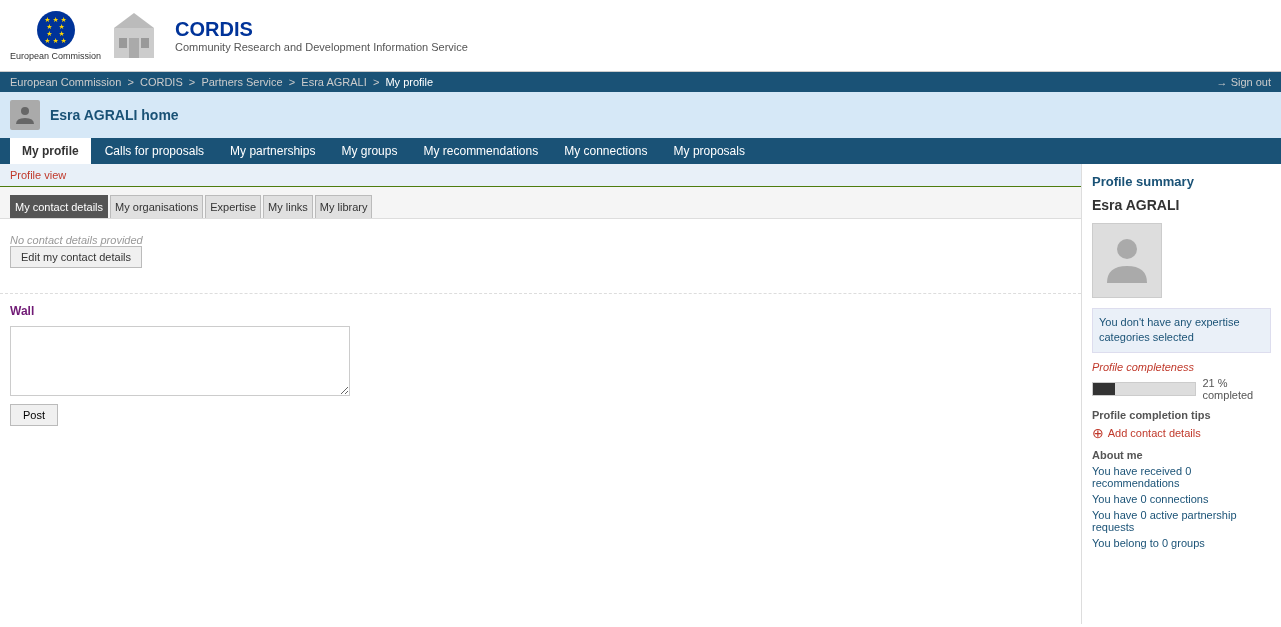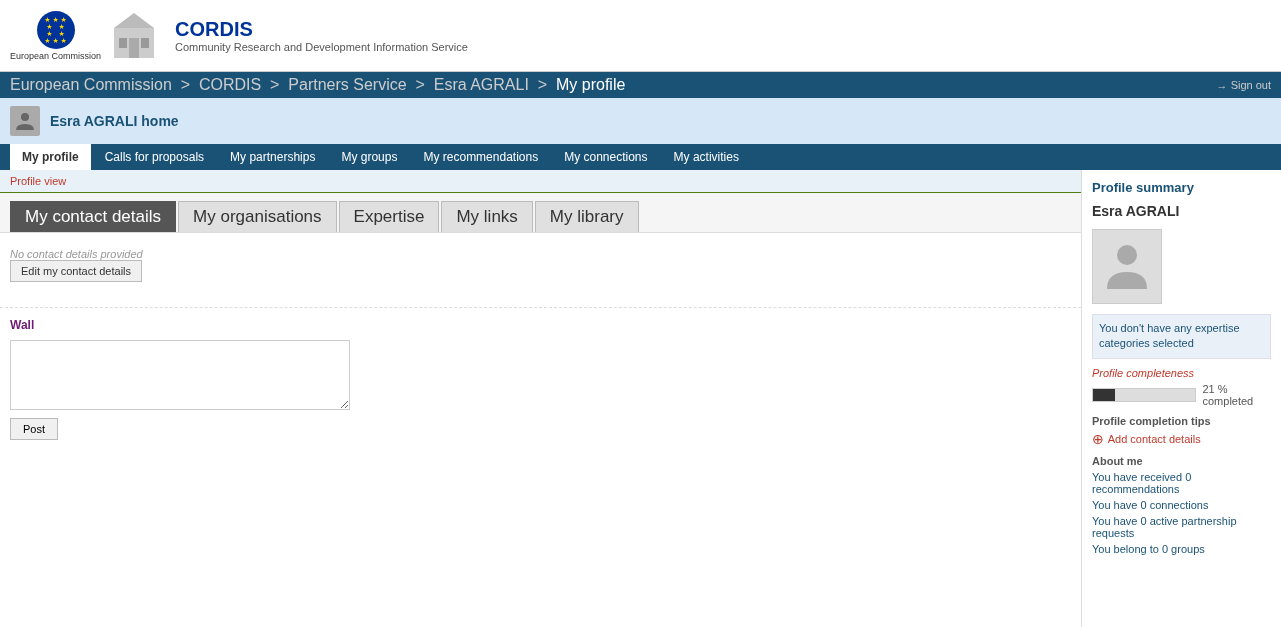--- a/index.html
+++ b/index.html
@@ -10,21 +10,21 @@
     .header-logo { display: flex; align-items: center; gap: 8px; }
     .eu-circle { width: 38px; height: 38px; border-radius: 50%; background: #003399; display: flex; align-items: center; justify-content: center; }
     .eu-stars { color: #FFD700; font-size: 7px; line-height: 1; text-align: center; }
     .ec-label { font-size: 9px; color: #333; text-align: center; margin-top: 2px; }
     .cordis-section { margin-left: 8px; }
     .cordis-title { font-size: 20px; font-weight: bold; color: #003399; }
     .cordis-subtitle { font-size: 11px; color: #555; }
 
     
     .nav-bar { background: #1a5276; padding: 4px 10px; display: flex; justify-content: space-between; align-items: center; }
-    .breadcrumb { color: #ccc; font-size: 16px; }
+    .breadcrumb { color: #ccc; font-size: 11px; }
     .breadcrumb a { color: #ccc; text-decoration: none; }
     .breadcrumb span { color: #fff; }
     .sign-out { color: #ccc; font-size: 11px; text-decoration: none; }
 
     
     .user-header { background: #d6e8f7; padding: 8px 10px; display: flex; align-items: center; gap: 10px; }
     .user-avatar-small { width: 30px; height: 30px; background: #aaa; border-radius: 2px; display: flex; align-items: center; justify-content: center; }
     .user-avatar-small svg { width: 22px; height: 22px; }
     .user-home-title { font-size: 14px; font-weight: bold; color: #1a5276; }
 
@@ -36,21 +36,21 @@
     
     .main-layout { display: flex; }
     .content-area { flex: 1; min-height: 460px; }
     .sidebar { width: 200px; min-width: 200px; border-left: 1px solid #ddd; padding: 10px; background: #fff; }
 
     
     .profile-view-label { background: #e8f0f8; padding: 5px 10px; font-size: 11px; color: #c0392b; border-bottom: 1px solid #4d7c0f; }
 
     
     .inner-tabs { display: flex; gap: 2px; padding: 8px 10px 0; background: #f5f5f5; border-bottom: 1px solid #ddd; }
-    .inner-tab { padding: 5px 14px; font-size: 17px; cursor: pointer; background: #e0e0e0; border: 1px solid #bbb; border-bottom: none; color: #333; }
+    .inner-tab { padding: 5px 4px; font-size: 11px; cursor: pointer; background: #e0e0e0; border: 1px solid #bbb; border-bottom: none; color: #333; }
     .inner-tab.active { background: #555; color: #fff; border-color: #555; }
 
     
     .content-panel { padding: 15px 10px; }
     .no-contact { color: #999; font-size: 11px; font-style: italic; margin-bottom: 0; }
     .edit-btn { padding: 4px 10px; font-size: 11px; background: #f0f0f0; border: 1px solid #bbb; cursor: pointer; color: #333; }
 
     
     .wall-section { padding: 10px; border-top: 1px dashed #ddd; margin-top: 10px; }
     .wall-label { color: #701a75; font-size: 12px; font-weight: bold; margin-bottom: 8px; }
@@ -124,21 +124,21 @@
   <div class="user-home-title">Esra AGRALI home</div>
 </div>
 
 <div class="tabs-bar">
   <a class="tab active">My profile</a>
   <a class="tab">Calls for proposals</a>
   <a class="tab">My partnerships</a>
   <a class="tab">My groups</a>
   <a class="tab">My recommendations</a>
   <a class="tab">My connections</a>
-  <a class="tab">My activities</a>
+  <a class="tab">My proposals</a>
 </div>
 
 <div class="main-layout">
 
   <div class="content-area">
 
     <div class="profile-view-label">Profile view</div>
 
     <div class="inner-tabs">
       <div class="inner-tab active">My contact details</div>

